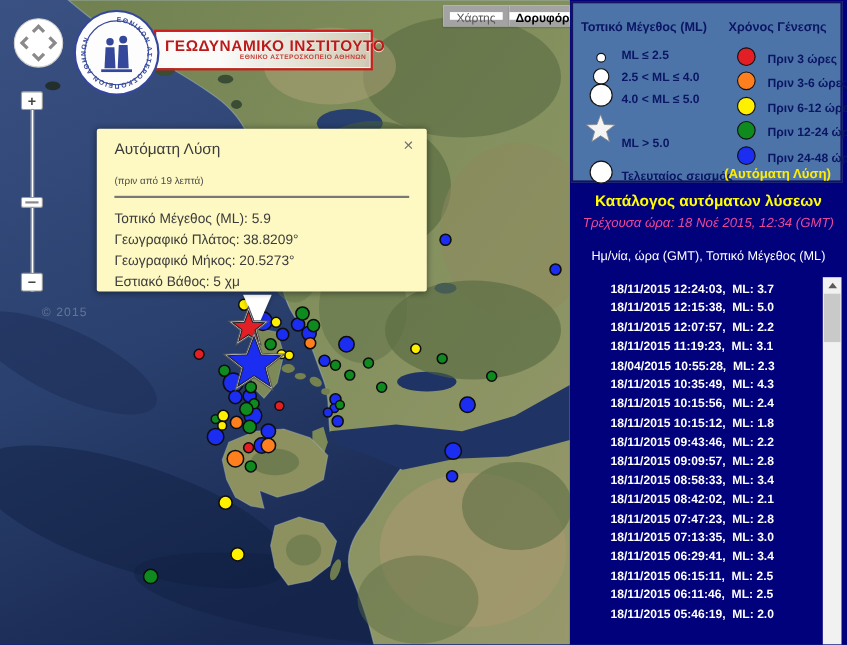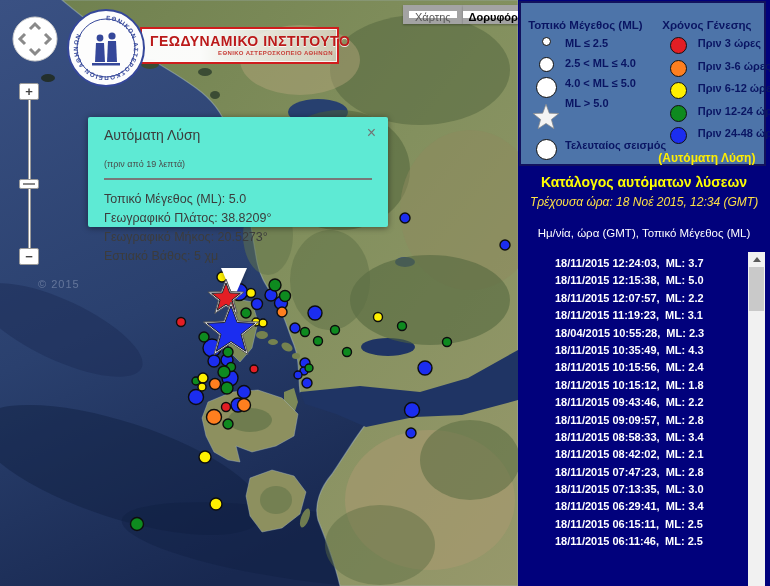--- a/index.html
+++ b/index.html
@@ -36,54 +36,54 @@
   #logo{position:absolute;left:66px;top:8px;width:275px;height:86px;z-index:6}
   #banner{position:absolute;left:74px;top:19px;width:199px;height:37px;border:2px solid #cf1d1d;
           background:linear-gradient(to right,rgba(255,255,255,.97) 30%,rgba(255,246,244,.55));
           box-shadow:inset 0 0 0 1px rgba(255,255,255,.8);box-sizing:border-box}
   #banner .t1{color:#bb1a1a;font-weight:bold;font-size:14px;letter-spacing:.5px;margin:4px 0 0 8px;white-space:nowrap;
               text-shadow:0 1px 0 rgba(255,255,255,.8)}
   #banner .t2{color:#c8403a;font-weight:bold;font-size:6px;letter-spacing:.4px;text-align:right;margin:1px 4px 0 0}
   #seal{position:absolute;left:0;top:0;width:80px;height:80px}
 
   
-  #popup{position:absolute;left:88px;top:117px;width:300px;height:110px;background:#5eead4;border-radius:2px;
+  #popup{position:absolute;left:88px;top:117px;width:300px;height:148px;background:#fef9c3;border-radius:2px;
          box-shadow:0 1px 6px rgba(0,0,0,.45);z-index:5;box-sizing:border-box;padding:10px 16px 0 16px}
   #popup-tail{position:absolute;left:221px;top:268px;width:0;height:0;z-index:3;
               border-left:13px solid transparent;border-right:13px solid transparent;border-top:30px solid #fff;
               filter:drop-shadow(0 2px 2px rgba(0,0,0,.25))}
   #popup .ttl{font-size:14px;color:#3c3c3c}
   #popup .age{font-size:9px;color:#4a4a4a;margin-top:16px}
   #popup hr{border:none;border-top:2px solid #787878;margin:9px 0 10px 0}
   #popup .ln{font-size:12.5px;color:#3c3c3c;line-height:19px;white-space:pre}
   #popup-close{position:absolute;right:12px;top:8px;font-size:16px;color:#737373;cursor:pointer;line-height:16px}
 
   
   #sidebar{position:absolute;left:518px;top:0;width:252px;height:586px;background:#01017c}
 
   #legend{position:absolute;left:1px;top:1px;width:247px;height:165px;background:#4d74a9;
           border:2px solid #12125e;box-sizing:border-box;display:flex}
   .lg-col{display:flex;flex-direction:column;padding-top:16px}
   #lg-size{width:53%}
   #lg-time{width:47%}
   .lg-title{color:#0a1563;font-weight:bold;font-size:11.5px;text-align:center;margin-bottom:6px}
-  .lg-row{display:flex;align-items:flex-start;height:20px}
+  .lg-row{display:flex;align-items:flex-end;height:20px}
   #lg-size .lg-row{padding-left:10px}
   #lg-size .lg-row.star-row{height:40px}
   #lg-size .lg-row.last-row{height:28px;margin-top:2px}
   #lg-time .lg-row{height:22.5px;padding-left:14px}
   .lg-ic{width:30px;display:flex;justify-content:center;align-items:center;flex-shrink:0}
   .lg-circle{background:#fff;border:1.5px solid #111;border-radius:50%;box-sizing:border-box;display:block}
   .lg-dot{width:17px;height:17px;border:1.5px solid #111;border-radius:50%;box-sizing:border-box;display:block}
   .lg-lb{color:#0a1563;font-weight:bold;font-size:11px;margin-left:4px;white-space:nowrap}
   .lg-footer{color:#ffee00;font-weight:bold;font-size:12px;text-align:center;margin-top:1px;white-space:nowrap}
 
   #catalog{position:absolute;left:0;top:168px;width:252px;height:418px}
   #cat-title{color:#ffff00;font-weight:bold;font-size:14px;text-align:center;margin-top:6px}
-  #cat-time{color:#fde047;font-style:italic;font-size:12px;text-align:center;margin-top:5px}
+  #cat-time{color:#ec4899;font-style:italic;font-size:12px;text-align:center;margin-top:5px}
   #cat-cols{color:#fff;font-size:11.5px;text-align:center;margin-top:18px}
   #cat-list{position:absolute;left:0;top:84px;width:230px;height:334px;overflow:hidden;padding-top:3px;box-sizing:border-box}
   .cat-row{color:#fff;font-weight:bold;font-size:11px;height:17.4px;line-height:17.4px;padding-left:37px;white-space:pre;cursor:pointer}
   
   #cat-scroll{position:absolute;left:230px;top:84px;width:17px;height:334px;background:#f1f1f1;cursor:pointer}
   #cat-scroll .up{position:absolute;left:0;top:0;width:17px;height:14px;display:flex;align-items:center;justify-content:center}
   #cat-scroll .up i{display:block;width:0;height:0;border-left:4px solid transparent;border-right:4px solid transparent;border-bottom:5px solid #5a5a5a}
   #cat-scroll .thumb{position:absolute;left:1px;top:15px;width:15px;height:44px;background:#c9c9c9}
 </style>
 </head>
@@ -269,21 +269,21 @@
         <rect x="26" y="55" width="28" height="2.5"></rect>
       </g>
     </svg>
   </div>
 
   <div id="popup">
     <div class="ttl">Αυτόματη Λύση</div>
     <div class="age">(πριν από 19 λεπτά)</div>
     <hr>
     <div id="popup-lines">
-        <div class="ln">Τοπικό Μέγεθος (ML): 5.0</div>
+        <div class="ln">Τοπικό Μέγεθος (ML): 5.9</div>
         <div class="ln">Γεωγραφικό Πλάτος: 38.8209°</div>
         <div class="ln">Γεωγραφικό Μήκος: 20.5273°</div>
         <div class="ln">Εστιακό Βάθος: 5 χμ</div>
       </div>
     <div id="popup-close">×</div>
   </div>
 </div>
 
 <div id="sidebar">
 
@@ -378,20 +378,21 @@
         <div class="cat-row">18/11/2015 10:15:12,  ML: 1.8</div>
         <div class="cat-row">18/11/2015 09:43:46,  ML: 2.2</div>
         <div class="cat-row">18/11/2015 09:09:57,  ML: 2.8</div>
         <div class="cat-row">18/11/2015 08:58:33,  ML: 3.4</div>
         <div class="cat-row">18/11/2015 08:42:02,  ML: 2.1</div>
         <div class="cat-row">18/11/2015 07:47:23,  ML: 2.8</div>
         <div class="cat-row">18/11/2015 07:13:35,  ML: 3.0</div>
         <div class="cat-row">18/11/2015 06:29:41,  ML: 3.4</div>
         <div class="cat-row">18/11/2015 06:15:11,  ML: 2.5</div>
         <div class="cat-row">18/11/2015 06:11:46,  ML: 2.5</div>
+        <div class="cat-row">18/11/2015 05:46:19,  ML: 2.0</div>
       </div>
     <div id="cat-scroll">
       <div class="up">
           <i></i>
         </div>
       <div class="thumb"></div>
     </div>
   </div>
 </div>
 

